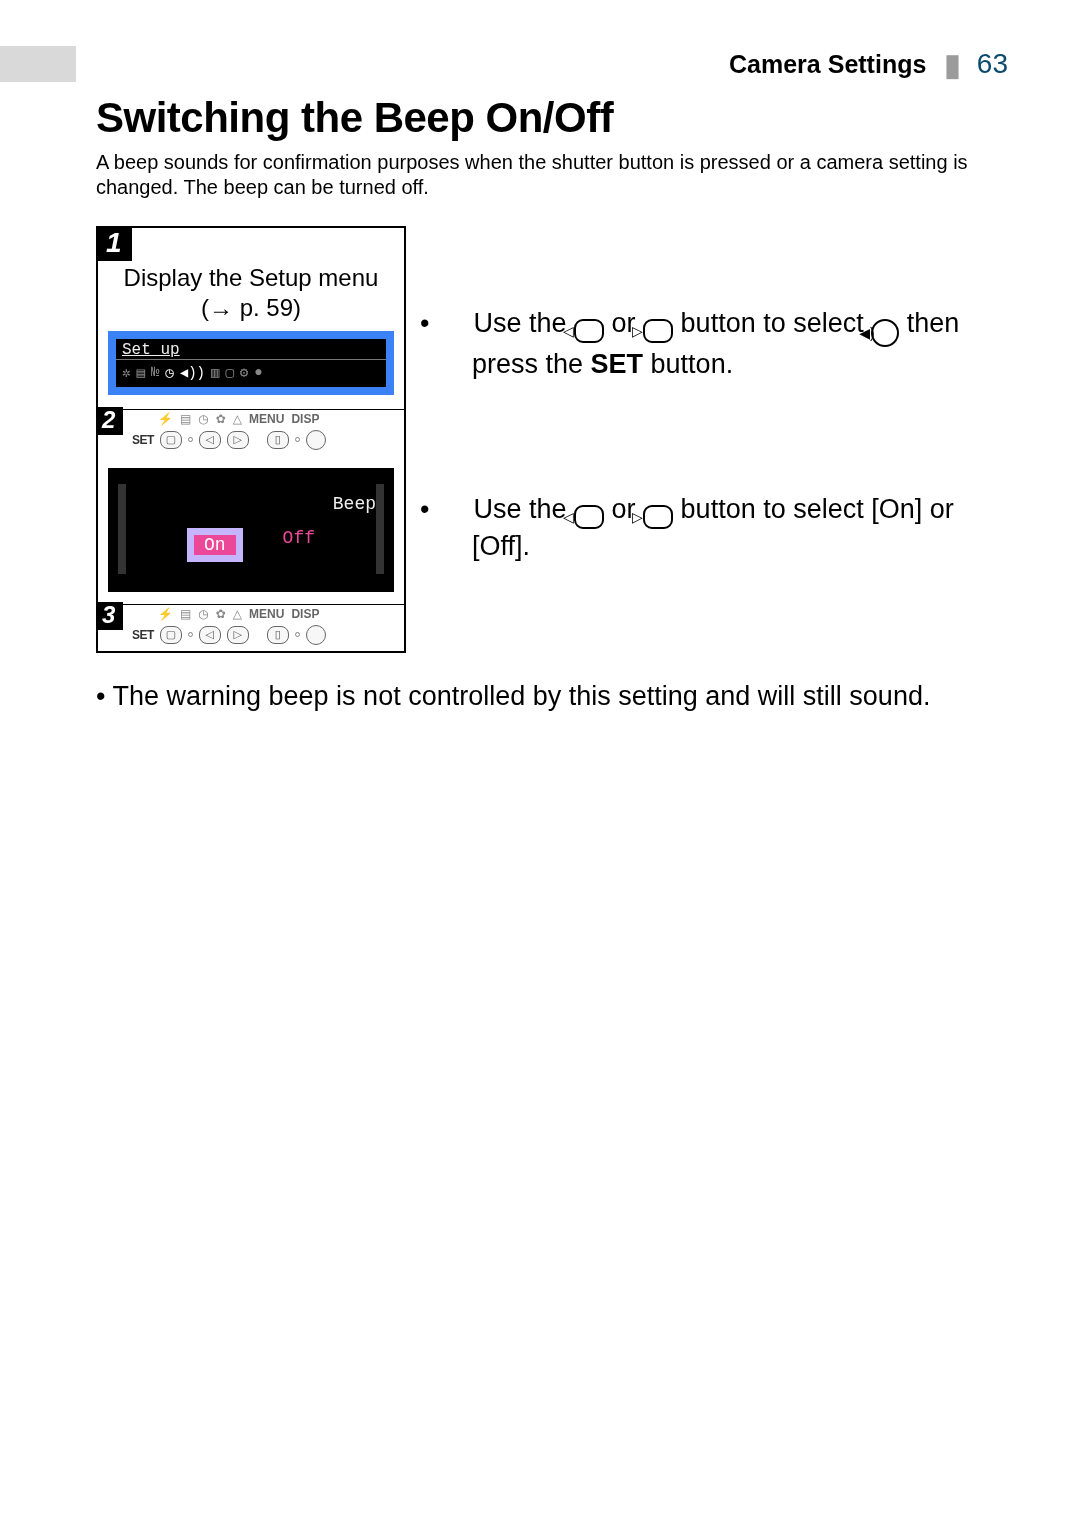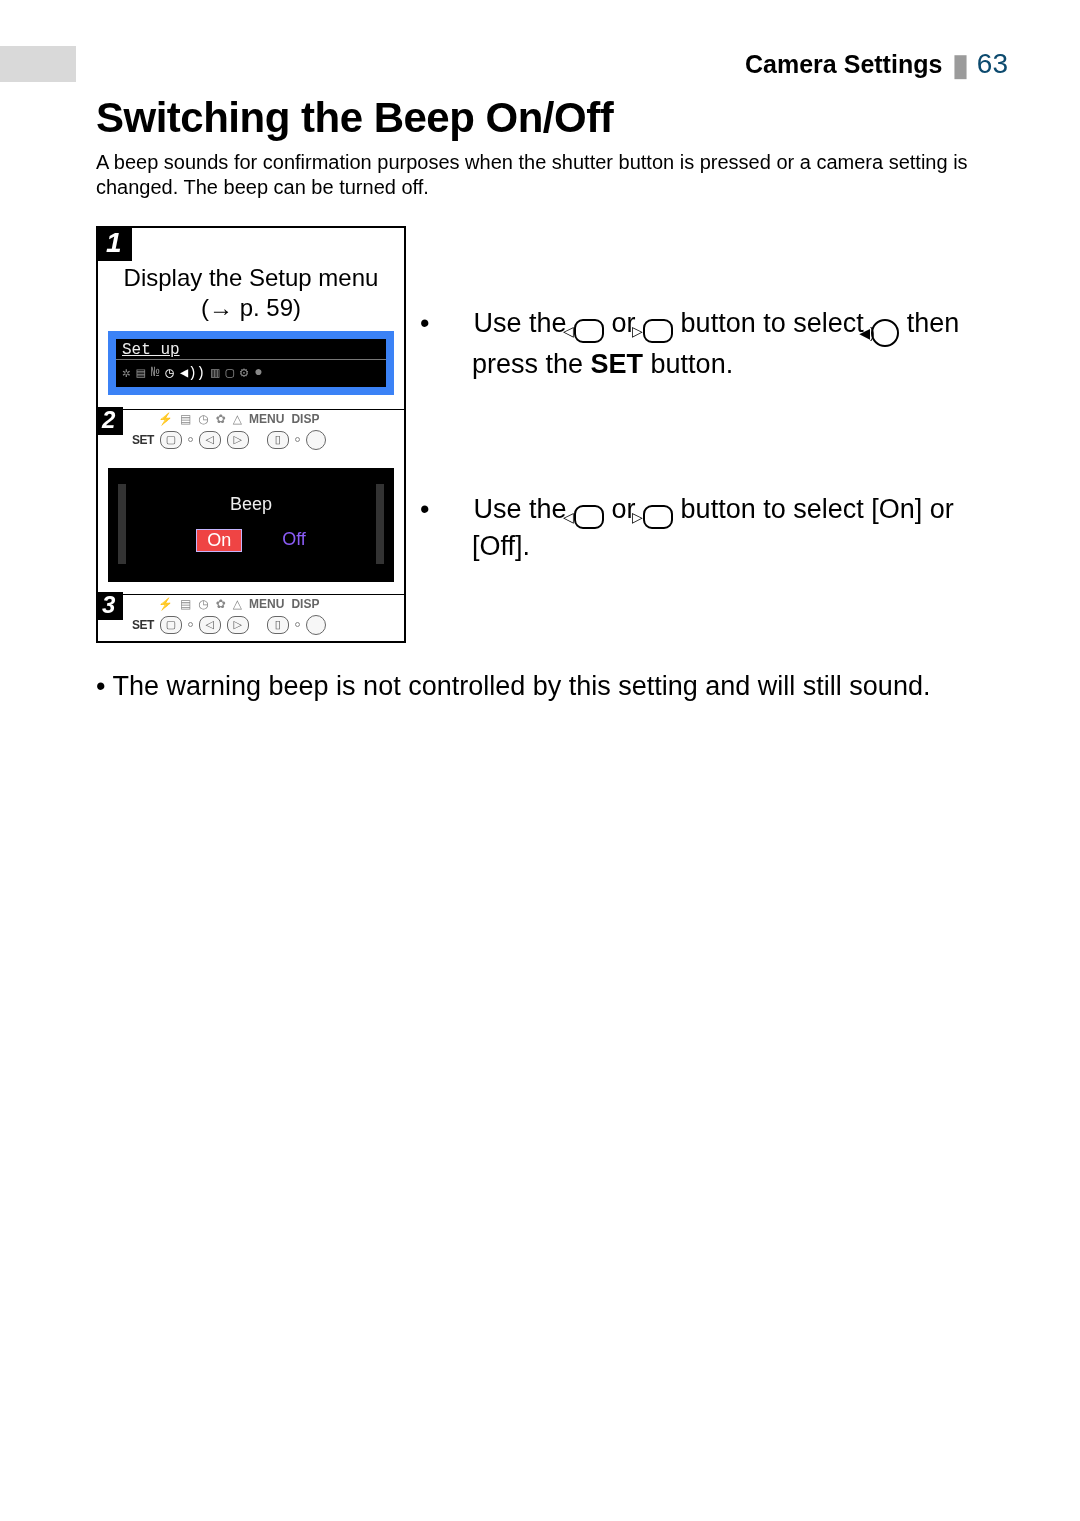--- a/index.html
+++ b/index.html
@@ -10,20 +10,21 @@
     font-family: "Helvetica Neue", Helvetica, Arial, sans-serif;
     color: #000;
     position: relative;
   }
   .tab-bar {
     position: absolute;
     top: 46px; left: 0; right: 0;
     display: flex;
     align-items: stretch;
     height: 36px;
+    gap: 8px;
   }
   .tab-stub {
     width: 76px;
     background: #d9d9d9;
   }
   .tab-spacer { flex: 1; }
   .tab-label {
     display: flex; align-items: center;
     font-weight: 700;
     font-size: 25px;
@@ -135,38 +136,38 @@
   .step-badge.inline {
     position:absolute; left:-2px; top:-2px;
     font-size:24px; padding:0 8px 2px 6px;
   }
   .control-block { position:relative; padding-top:0; }
   .beep-screen {
     margin: 12px 10px 12px 10px;
     border: 4px solid #000;
     background:#000;
     color:#ddd;
-    text-align:center;
+    text-align:right;
     padding: 12px 0 14px 0;
-    font-family: Liberation Sans, sans-serif;
+    font-family: Liberation Mono, monospace;
   }
   .beep-outer {
     border-left: 8px solid #333;
     border-right: 8px solid #333;
     margin: 0 6px;
     padding: 10px 0 12px 0;
   }
   .beep-title { font-size:18px; color:#eee; margin-bottom:14px; }
   .beep-opts { display:flex; justify-content:center; gap:40px; font-size:18px; }
   .beep-on {
-    background:#ef4444; color:#fff;
+    background:#ec4899; color:#fff;
     padding: 0 10px;
-    border:1px solid #c4b5fd;
-  }
-  .beep-off { color:#8b5cf6; }
+    border:7px solid #c4b5fd;
+  }
+  .beep-off { color:#ec4899; }
   .instr {
     font-size: 27px;
     line-height: 1.3;
     margin-bottom: 110px;
     padding-left: 26px;
     text-indent: -26px;
   }
   .instr .bullet { display:inline-block; width:20px; }
   .inline-icon {
     display:inline-flex; align-items:center; justify-content:center;

